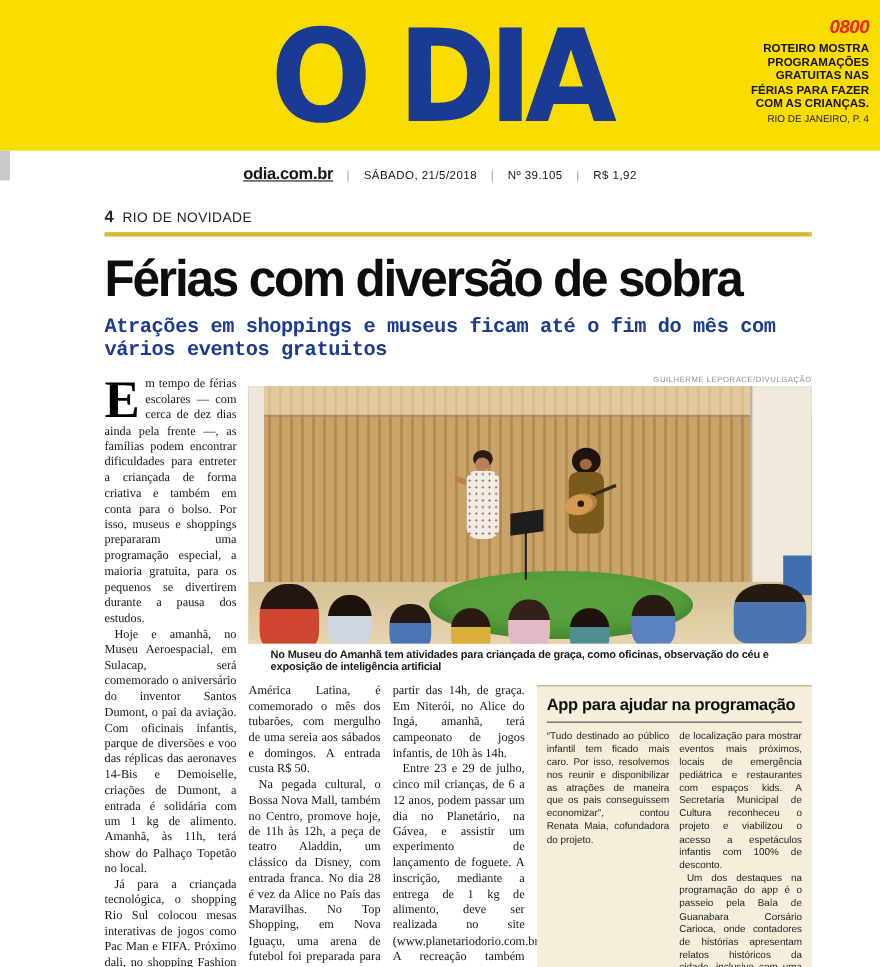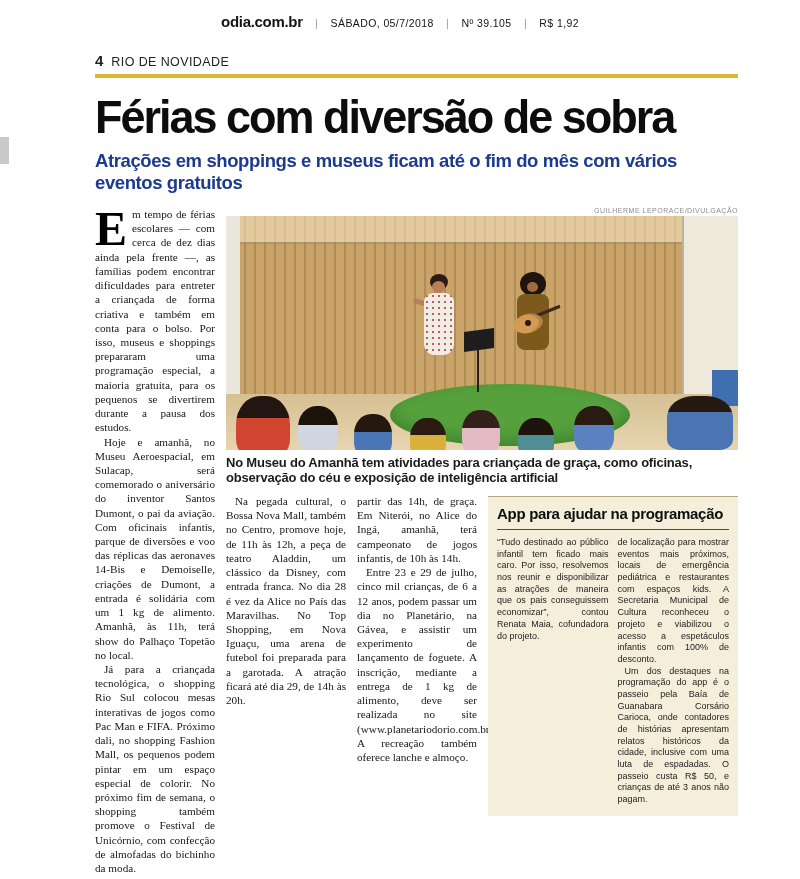--- a/index.html
+++ b/index.html
@@ -14,50 +14,50 @@
           font-family:"DejaVu Sans",sans-serif; font-weight:bold; font-size:108px;
           letter-spacing:-7px; color:#1a3a94; white-space:nowrap; }
   .promo { position:absolute; top:15px; right:10px; width:122px; text-align:right; }
   .promo-phone { color:#e8251d; font-style:italic; font-weight:bold; font-size:17px; letter-spacing:-0.5px; }
   .promo-text { font-weight:bold; font-size:10.5px; line-height:1.2; margin-top:3px; color:#141414; }
   .promo-ref { font-size:9px; margin-top:2px; color:#222; }
   .edge-tab { position:absolute; left:0; top:137px; width:9px; height:27px; background:#c9c9c9; }
 
   
   .infobar { text-align:center; padding:13px 0 9px; font-size:10.5px; color:#141414; letter-spacing:0.4px; }
-  .infobar .site { font-weight:bold; font-size:15px; letter-spacing:-0.3px; }
+  .infobar .site { font-weight:bold; font-size:15px; letter-spacing:-0.3px;text-decoration:underline; }
   .infobar .sep { color:#9a9a9a; margin:0 9px; }
 
   
   .content { padding:0 62px 0 95px; }
   .section-head { margin-top:13px; display:flex; align-items:baseline; gap:8px; color:#222; }
   .pagenum { font-weight:bold; font-size:15px; }
   .secname { font-size:12.5px; letter-spacing:0.4px; }
   .gold-rule { height:4px; background:#d9b832; margin-top:5px; }
 
   h1.headline { margin:15px 0 0; font-size:45px; line-height:1.0; font-weight:bold;
                 letter-spacing:-2px; color:#0d0d0d; transform:scaleY(1.04); transform-origin:left top; }
-  h2.subhead { margin:12px 0 0; font-size:18.5px; font-weight:bold; letter-spacing:-0.4px; color:#1c3a8e; }
+  h2.subhead { margin:12px 0 0; font-size:18.5px; font-weight:bold; letter-spacing:-0.4px; color:#1c3a8e;font-family:Liberation Mono, monospace; }
 
   .article-grid { display:flex; gap:11px; margin-top:13px; }
   .textcol { width:120px; flex:none; font-family:"Liberation Serif",serif; font-size:11.2px;
              line-height:1.27; text-align:justify; color:#161616; }
   .textcol p { margin:0; text-indent:9px; }
   .textcol p.flush { text-indent:0; }
   .dropcap { float:left; font-family:"Liberation Serif",serif; font-weight:bold; font-size:48px;
              line-height:38px; padding:3px 5px 0 0; color:#000; }
 
   .right-region { flex:1; min-width:0; }
   .credit { text-align:right; font-size:7px; color:#8d8d8d; letter-spacing:0.5px; margin-bottom:2px; }
 
   
   .photo { position:relative; height:234px; overflow:hidden; background:#c9a368; }
   .ph { position:absolute; }
 
-  .caption { margin-top:5px; font-size:13px; font-weight:bold; letter-spacing:-0.2px; color:#1b1b1b; }
+  .caption { margin-top:5px; font-size:10px; font-weight:bold; letter-spacing:-0.2px; color:#1b1b1b;margin-left:20px; }
 
   .lower-row { display:flex; gap:11px; margin-top:9px; }
 
   
   .sidebar { flex:1; min-width:0; }
   .kicker { background:#c9a40b; color:#fff; font-weight:bold; font-size:11px;
             padding:2px 7px 3px; letter-spacing:0.5px; }
   .sbox { background:#f4eeda; border-top:1px solid #b5a87f; margin-top:2px;
           padding:8px 9px 10px; min-height:252px; }
   .sbox h3 { margin:0 0 7px; font-size:15px; letter-spacing:-0.3px; color:#0e0e0e;
@@ -65,26 +65,34 @@
   .sb-cols { display:flex; gap:9px; }
   .sb-col { flex:1; min-width:0; font-size:9px; line-height:1.3; color:#1d1d1d; text-align:justify; }
   .sb-col p { margin:0; }
   .sb-col p + p { text-indent:7px; }
 </style>
 </head>
 <body>
 
 <div class="page">
 
+  <header class="masthead">
+    <div class="logo">O DIA</div>
+    <div class="promo">
+      <div class="promo-phone">0800</div>
+      <div class="promo-text">ROTEIRO MOSTRA PROGRAMAÇÕES GRATUITAS NAS FÉRIAS PARA FAZER COM AS CRIANÇAS.</div>
+      <div class="promo-ref">RIO DE JANEIRO, P. 4</div>
+    </div>
+  </header>
   <div class="edge-tab"></div>
 
   <div class="infobar">
     <span class="site">odia.com.br</span>
     <span class="sep">|</span>
-    <span class="meta">SÁBADO, 05/7/2018</span>
+    <span class="meta">SÁBADO, 21/5/2018</span>
     <span class="sep">|</span>
     <span class="meta">Nº 39.105</span>
     <span class="sep">|</span>
     <span class="meta">R$ 1,92</span>
   </div>
 
   <main class="content">
 
     <div class="section-head">
       <span class="pagenum">4</span>
@@ -143,20 +151,21 @@
           <div class="ph" style="left:57%; bottom:-10px; width:36px; height:42px; border-radius:45% 45% 35% 35%; background:linear-gradient(#1e130c 40%, #4f8e93 40%);"></div>
           <div class="ph" style="left:68%; bottom:-4px; width:40px; height:48px; border-radius:45% 45% 35% 35%; background:linear-gradient(#2a1b12 40%, #5b82c0 40%);"></div>
           <div class="ph" style="right:1%; bottom:0; width:66px; height:54px; border-radius:40% 40% 20% 20%; background:linear-gradient(#261912 30%, #4a74b2 30%);"></div>
         </div>
 
         <div class="caption">No Museu do Amanhã tem atividades para criançada de graça, como oficinas, observação do céu e exposição de inteligência artificial</div>
 
         <div class="lower-row">
 
           <div class="textcol">
+            <p class="flush">América Latina, é comemorado o mês dos tubarões, com mergulho de uma sereia aos sábados e domingos. A entrada custa R$ 50.</p>
             <p>Na pegada cultural, o Bossa Nova Mall, também no Centro, promove hoje, de 11h às 12h, a peça de teatro Aladdin, um clássico da Disney, com entrada franca. No dia 28 é vez da Alice no País das Maravilhas. No Top Shopping, em Nova Iguaçu, uma arena de futebol foi preparada para a garotada. A atração ficará até dia 29, de 14h às 20h.</p>
 
           </div>
 
           <div class="textcol">
             <p class="flush">partir das 14h, de graça. Em Niterói, no Alice do Ingá, amanhã, terá campeonato de jogos infantis, de 10h às 14h.</p>
             <p>Entre 23 e 29 de julho, cinco mil crianças, de 6 a 12 anos, podem passar um dia no Planetário, na Gávea, e assistir um experimento de lançamento de foguete. A inscrição, mediante a entrega de 1 kg de alimento, deve ser realizada no site (www.planetariodorio.com.br). A recreação também oferece lanche e almoço.</p>
 
           </div>
 

